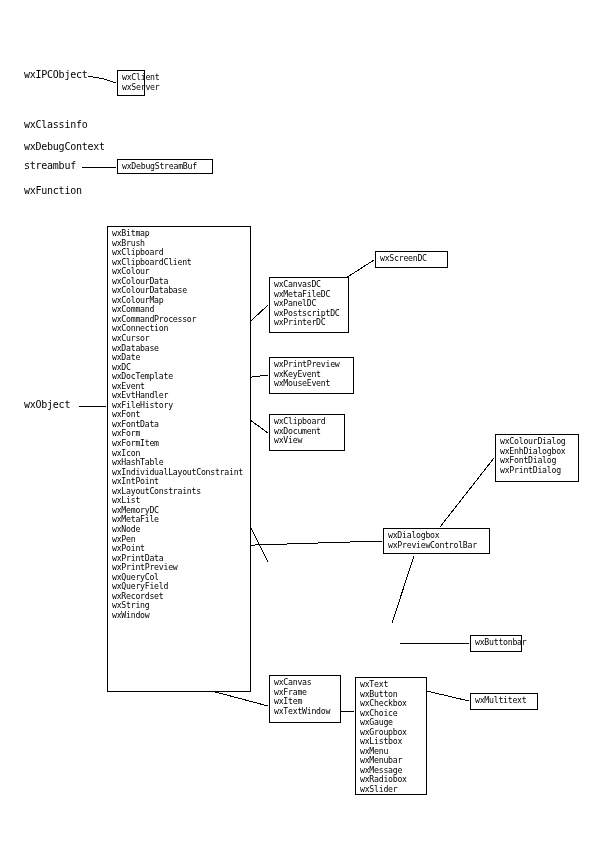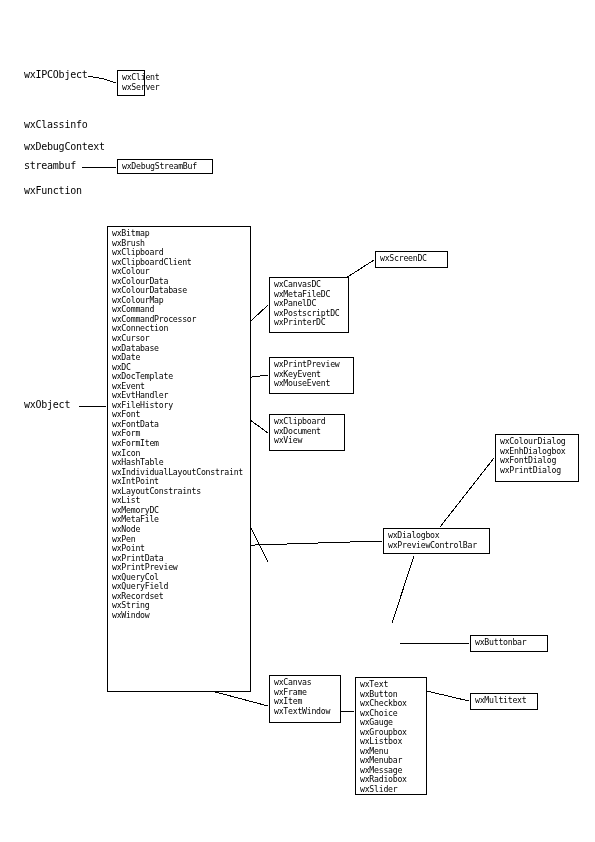--- a/index.html
+++ b/index.html
@@ -200,21 +200,21 @@
         <span class="cls">wxFontDialog</span>
         <span class="cls">wxPrintDialog</span>
       </div>
     </div>
     <div class="node boxed" style="left: 383px; top: 528px; width: 107px; height: 26px;">
       <div class="lines">
         <span class="cls">wxDialogbox</span>
         <span class="cls">wxPreviewControlBar</span>
       </div>
     </div>
-    <div class="node boxed" style="left: 470px; top: 635px; width: 78px; height: 17px;">
+    <div class="node boxed" style="left: 470px; top: 635px; width: 52px; height: 17px;">
       <div class="lines">
         <span class="cls">wxButtonbar</span>
       </div>
     </div>
     <div class="node boxed" style="left: 269px; top: 675px; width: 72px; height: 48px;">
       <div class="lines">
         <span class="cls">wxCanvas</span>
         <span class="cls">wxFrame</span>
         <span class="cls">wxItem</span>
         <span class="cls">wxTextWindow</span>

